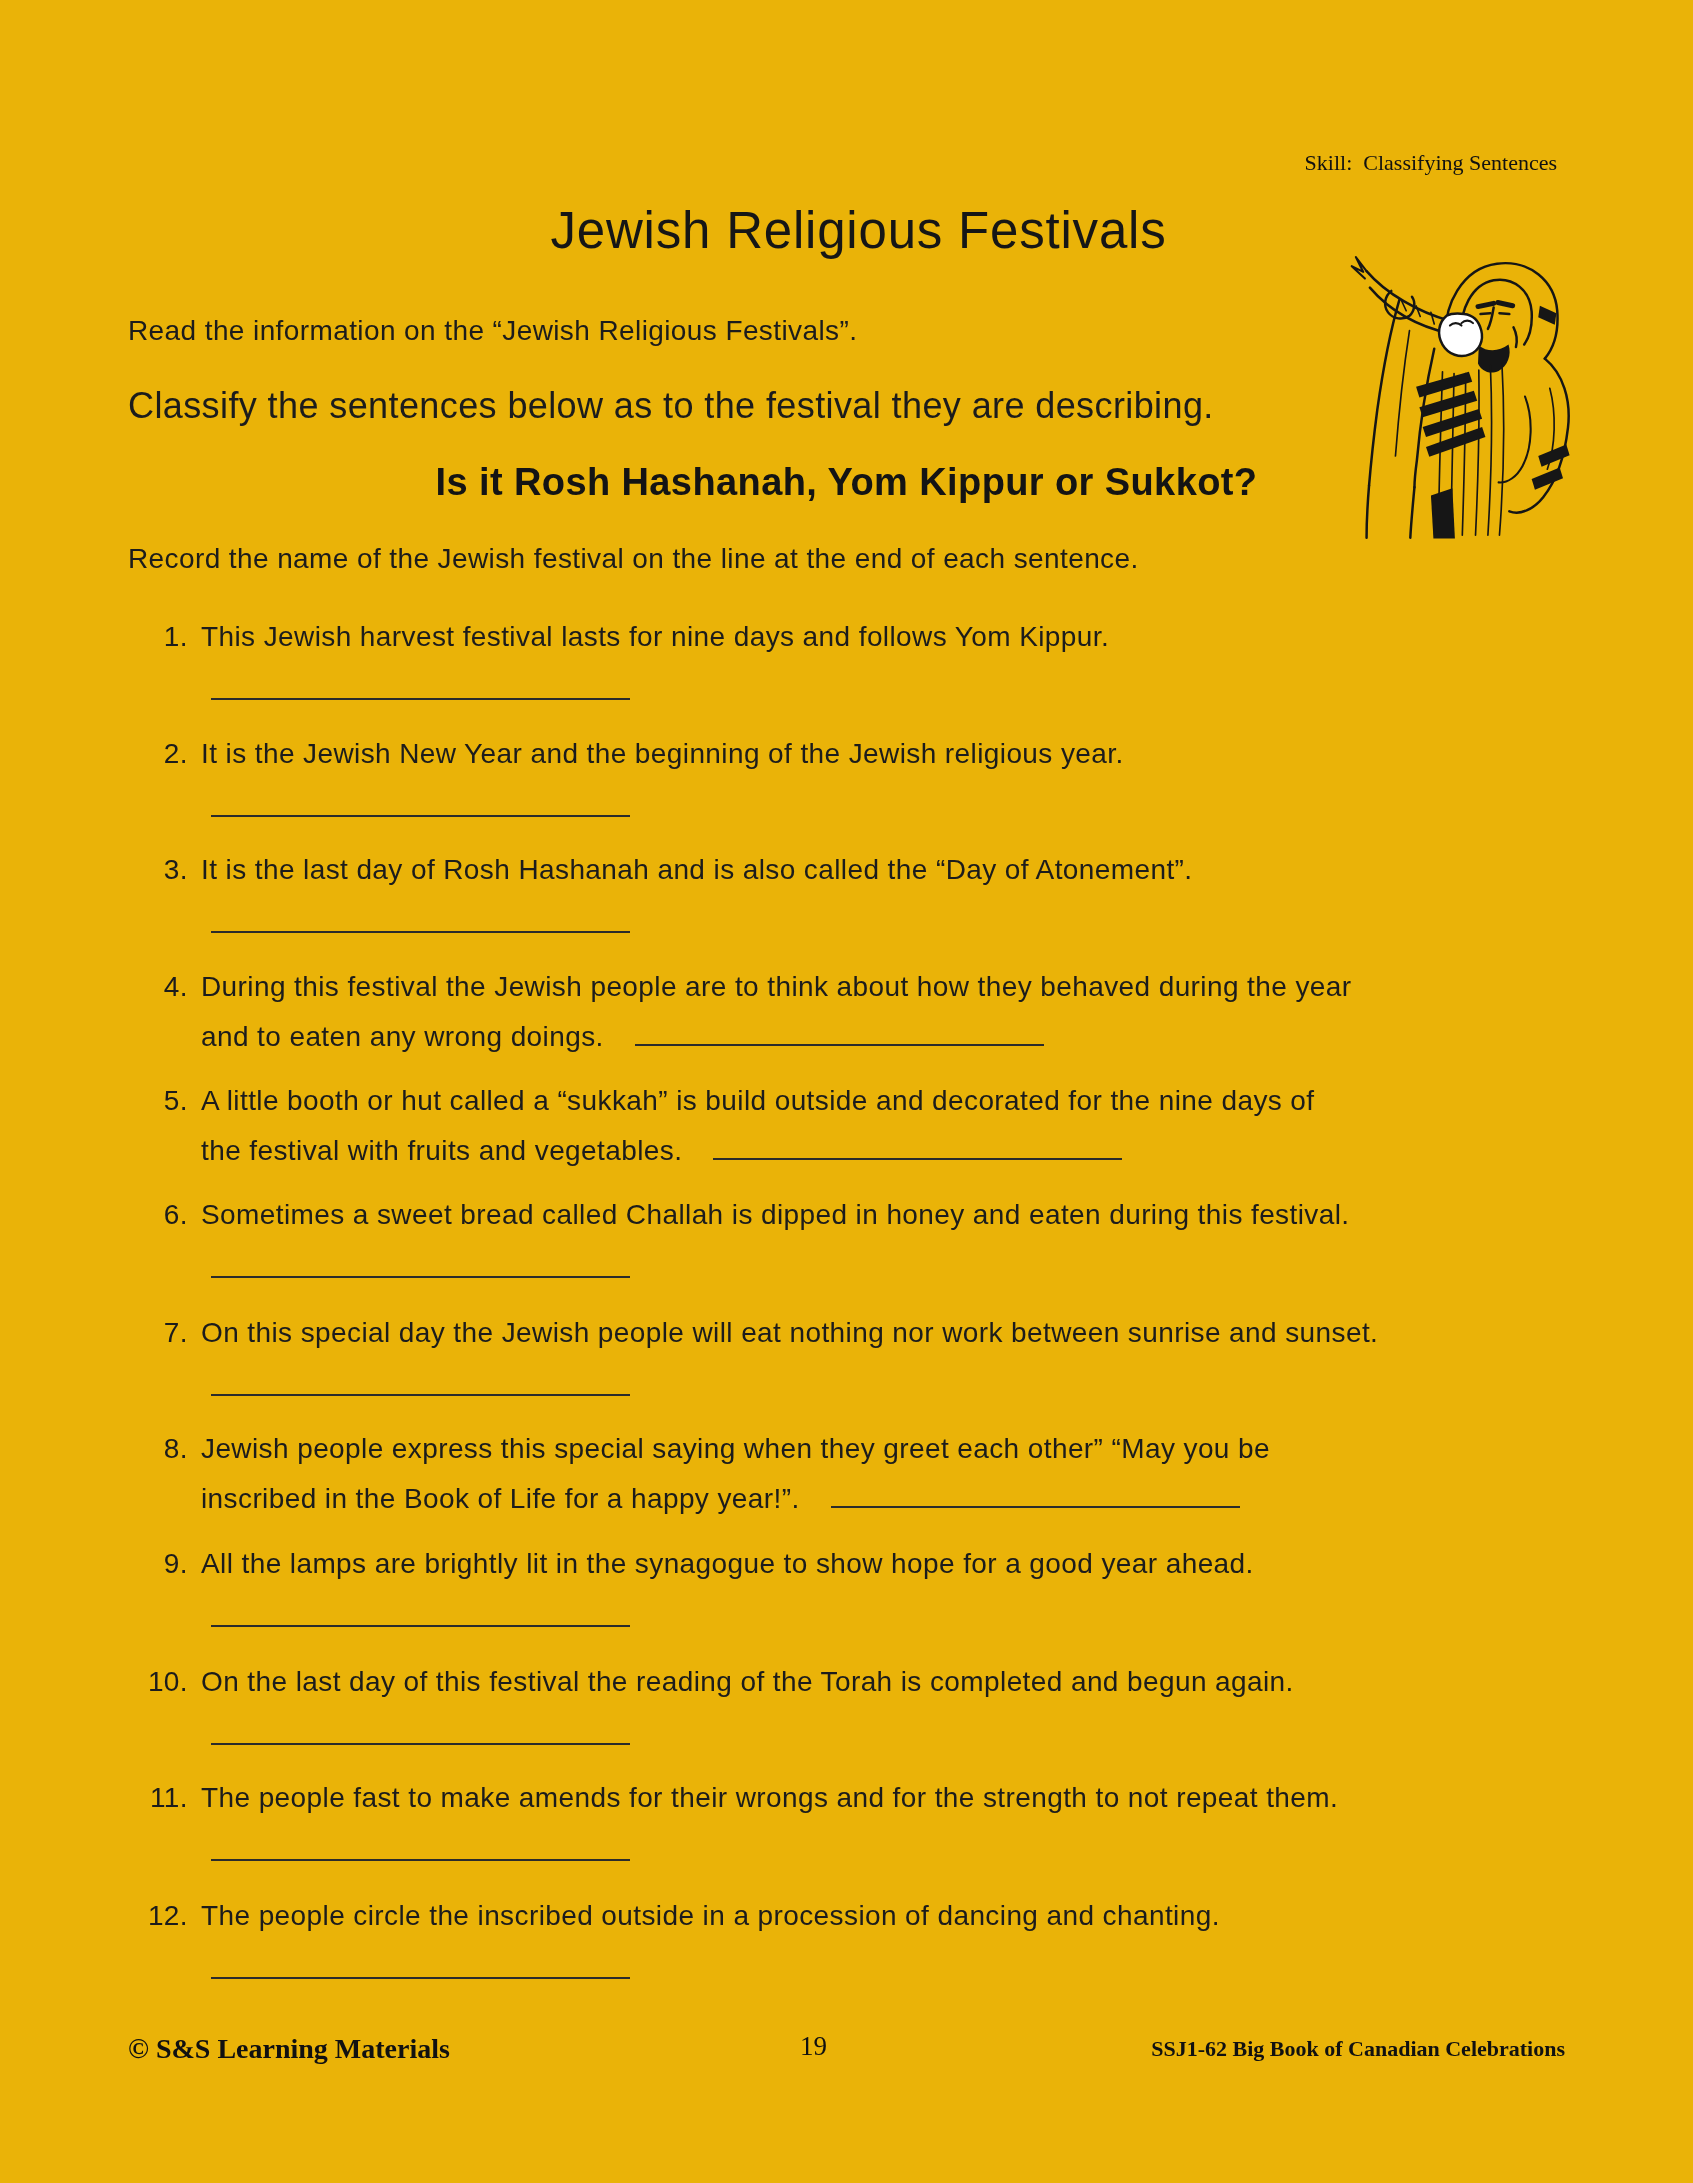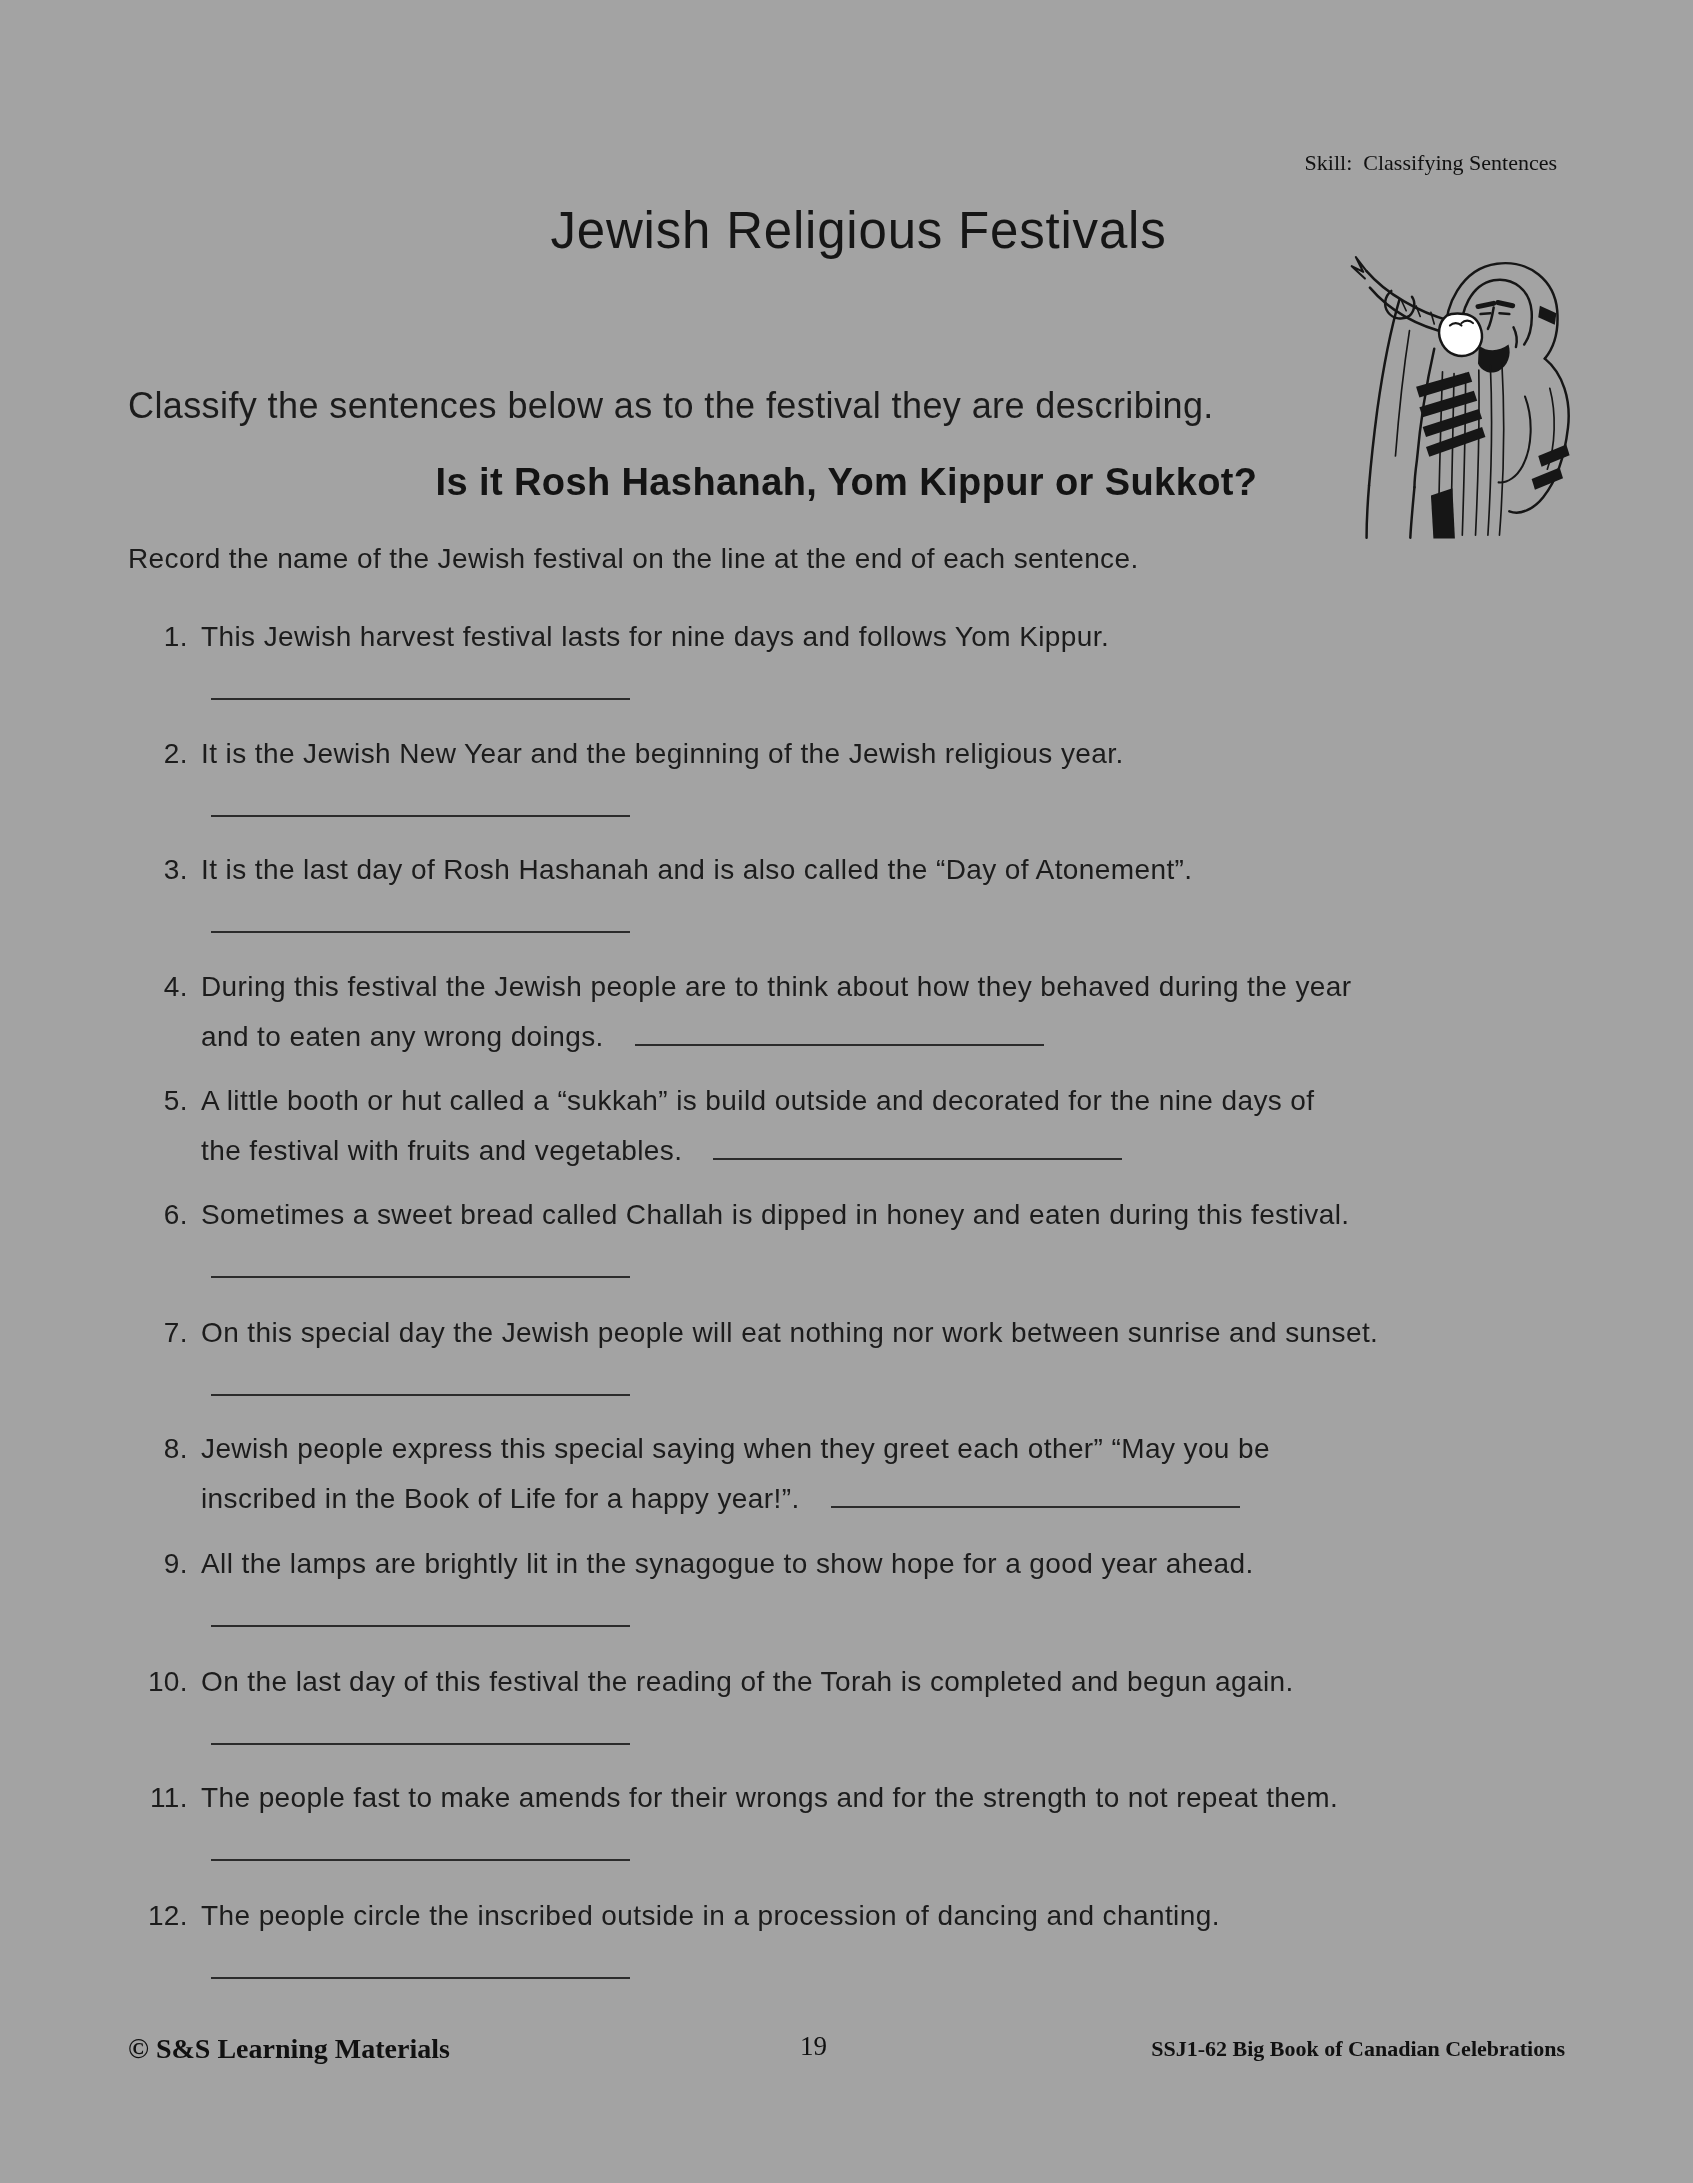--- a/index.html
+++ b/index.html
@@ -1,19 +1,19 @@
 <!DOCTYPE html>
 <html style="font-size:13.2px"><head>
 <meta charset="utf-8">
 <style>
   html,body{margin:0;padding:0;background:#e8e8e8;}
   #page{
     position:relative;
     width:1693px;height:2183px;
-    background:#a3a3a3;
+    background:#eab308;
     font-family:"Liberation Sans", sans-serif;
     color:#1c1c1c;
     overflow:hidden;
   }
   
   .skill{
     position:absolute; top:149px; right:136px;
     font-family:"Liberation Serif", serif;
     font-size:22px; line-height:28px;
     white-space:pre;
@@ -153,20 +153,21 @@
         <path d="M176,217 L244,195 L248,207 L180,229 Z"></path>
         <path d="M180,241 L248,217 L252,229 L184,253 Z"></path>
         <path d="M318,70 L338,79 L336,93 L316,84 Z"></path>
         <path d="M316,252 L350,238 L354,251 L320,265 Z"></path>
         <path d="M308,280 L342,266 L346,279 L312,293 Z"></path>
         <path d="M186,300 L212,291 L215,352 L189,352 Z"></path>
       </g>
     </g>
   </svg>
 
+  <div class="intro1">Read the information on the “Jewish Religious Festivals”.</div>
   <div class="intro2">Classify the sentences below as to the festival they are describing.</div>
 
   <div class="qheading">Is it Rosh Hashanah, Yom Kippur or Sukkot?</div>
 
   <div class="instruction">Record the name of the Jewish festival on the line at the end of each sentence.</div>
 
   <div>
 
     <div class="item">
       <span class="num">1.</span>

